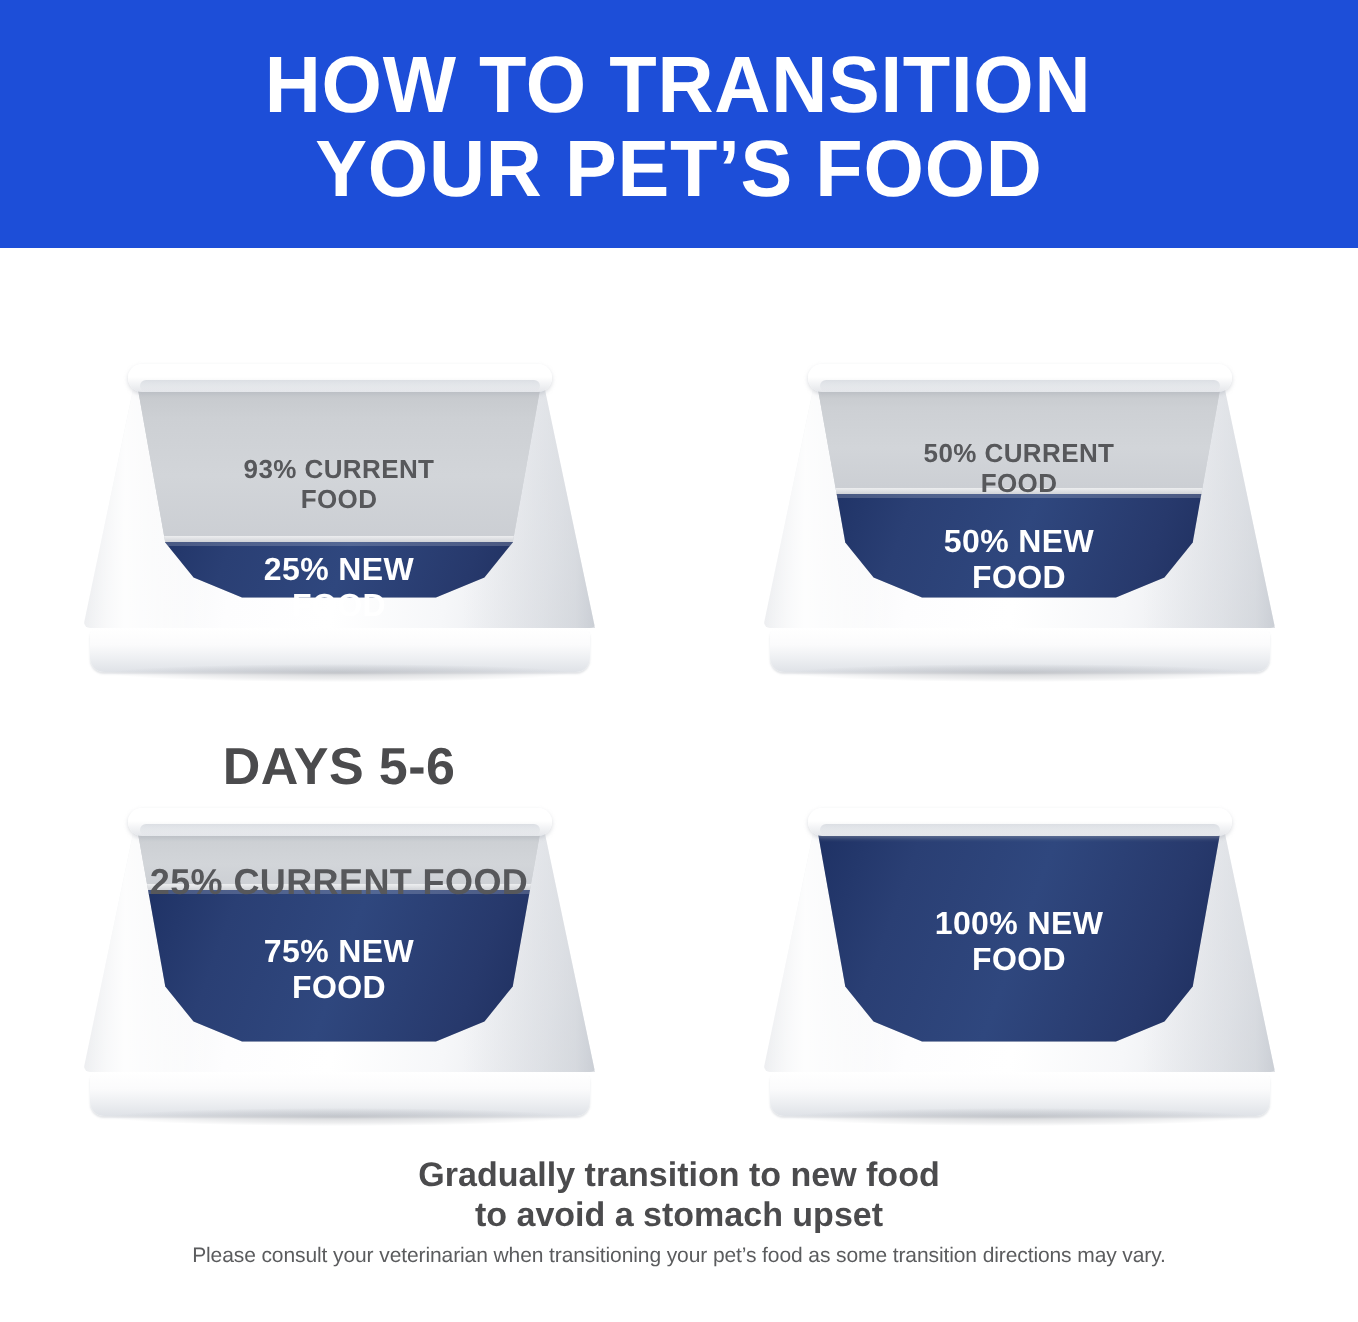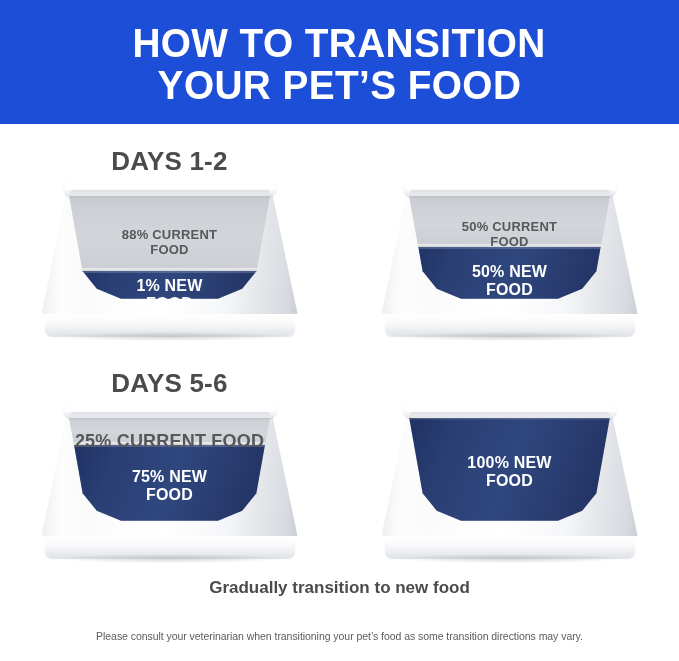--- a/index.html
+++ b/index.html
@@ -272,52 +272,51 @@
   .footer-line {
     color: #4b4b4d;
     font-family: "Liberation Sans", sans-serif;
     font-weight: 700;
     font-size: 17px;
     line-height: 1.18;
     letter-spacing: 0px;
   }
   .footer-line.l1 { padding-top: 6px; }
   .fineprint {
-    margin-top: 32px;
+    margin-top: 4px;
     color: #5b5c5e;
     font-family: "Liberation Sans", sans-serif;
     font-weight: 400;
     font-size: 10.5px;
     letter-spacing: -0.05px;
   }
 </style>
 </head>
 <body>
 
 <div class="header-band">
   <div class="header-line">HOW TO TRANSITION</div>
   <div class="header-line">YOUR PET’S FOOD</div>
 </div>
 
 <div class="panels">
 
   <div class="panel p0">
-    <div class="panel-title">DAYS 1-2</div>
     <div class="bowl-wrap">
       <div class="bowl-body"></div>
       <div class="bowl-body-sheen"></div>
       <div class="bowl-cavity">
         <div class="food-current" style="height:72%"></div>
         <div class="food-new" style="height:28%"></div>
       </div>
       <div class="bowl-rim"></div>
       <div class="bowl-rim-inner"></div>
-      <div class="label label-current" style="top:48px">88% CURRENT
-FOOD</div>
-      <div class="label label-new" style="top:97px">1% NEW
+      <div class="label label-current" style="top:48px">93% CURRENT
+FOOD</div>
+      <div class="label label-new" style="top:97px">25% NEW
 FOOD</div>
       <div class="bowl-foot-line"></div>
       <div class="bowl-foot"></div>
       <div class="bowl-shadow"></div>
     </div>
   </div>
 
   <div class="panel p1">
     <div class="bowl-wrap">
       <div class="bowl-body"></div>
@@ -374,14 +373,15 @@
       <div class="bowl-foot-line"></div>
       <div class="bowl-foot"></div>
       <div class="bowl-shadow"></div>
     </div>
   </div>
 
 </div>
 
 <div class="footer">
   <div class="footer-line l1">Gradually transition to new food</div>
+  <div class="footer-line">to avoid a stomach upset</div>
   <div class="fineprint">Please consult your veterinarian when transitioning your pet’s food as some transition directions may vary.</div>
 </div>
 
 </body></html>

